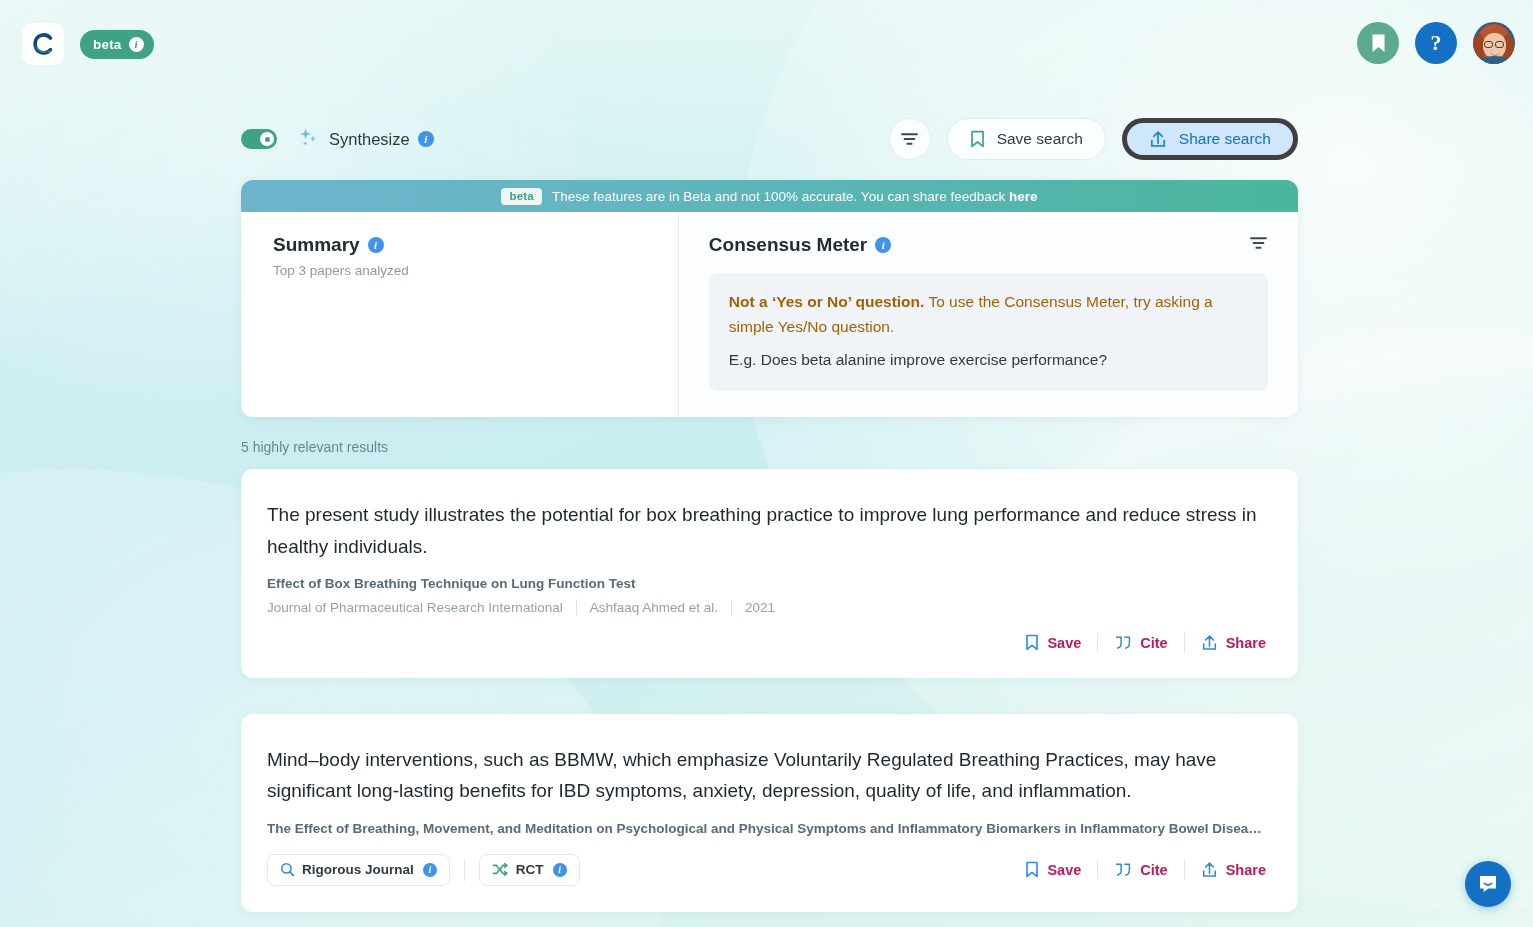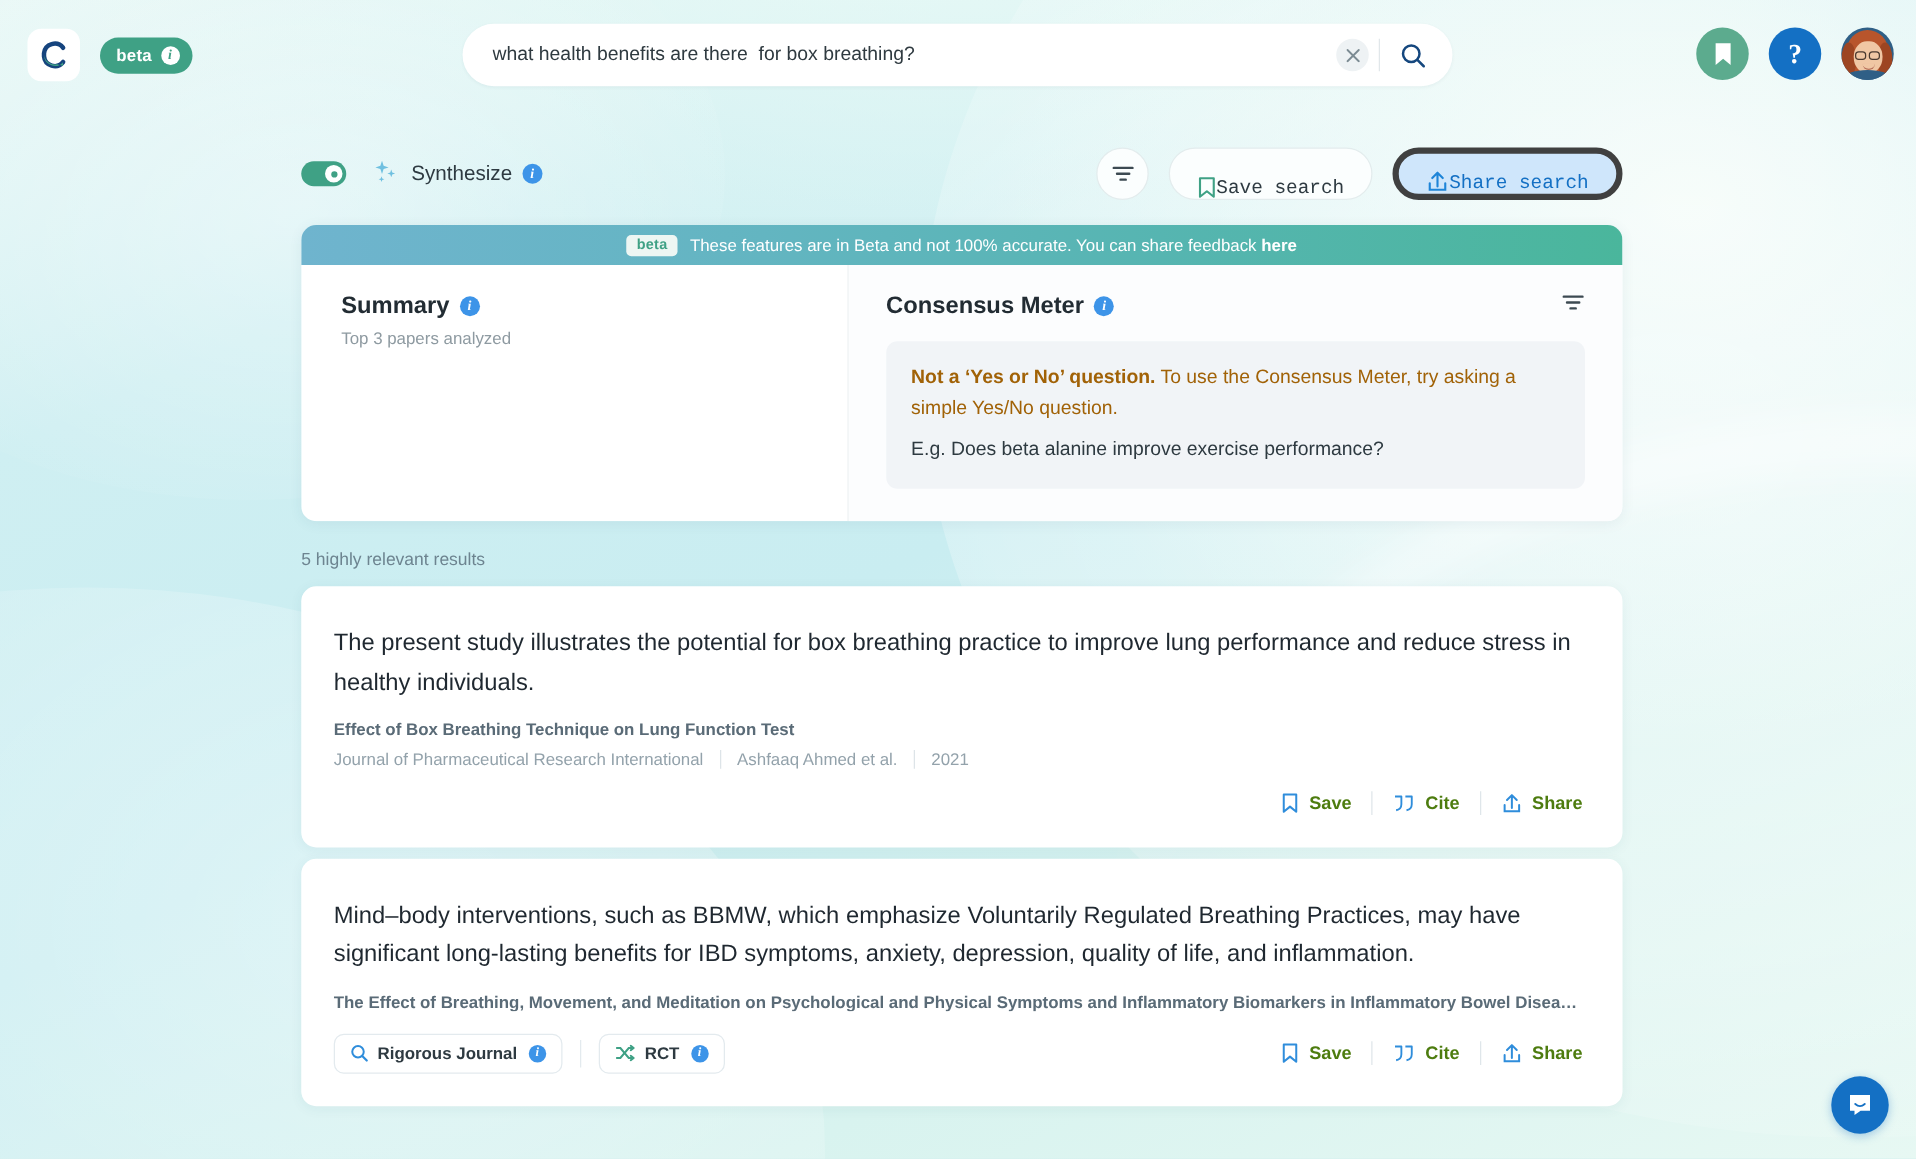--- a/index.html
+++ b/index.html
@@ -190,26 +190,25 @@
   }
   .toolbar-spacer { flex: 1 1 auto; }
   .filter-circle {
     width: 42px; height: 42px; border-radius: 50%;
     background: #fbfefe; border: 1px solid #e3eced;
     display: flex; align-items: center; justify-content: center;
     cursor: pointer; flex: 0 0 auto;
   }
   .pill-btn {
     height: 42px; border-radius: 21px;
-    display: inline-flex; align-items: flex-end; gap: 0;
+    display: inline-flex; align-items: center; gap: 12px;
     padding: 0 22px;
     font-size: 15.5px;
     cursor: pointer; flex: 0 0 auto;
     margin-left: 16px;
-    font-family: Liberation Mono, monospace;
   }
   .save-search { background: #fbfefe; border: 1px solid #e3eced; color: #2e3a41; }
   .share-search { background: #cfe6fb; color: #1470c4; border: 5px solid #404040; }
 
   
   .synth-panel {
     border-radius: 12px;
     overflow: hidden;
     box-shadow: 0 2px 10px rgba(40,90,110,0.07);
   }
@@ -254,21 +253,21 @@
   .results-count {
     margin-top: 22px; margin-bottom: 14px;
     font-size: 14px; color: #6d8490;
   }
 
   
   .card {
     background: #ffffff;
     border-radius: 12px;
     padding: 30px 32px 26px 26px;
-    margin-bottom: 9px;
+    margin-bottom: 36px;
     box-shadow: 0 2px 10px rgba(40,90,110,0.06);
   }
   .claim {
     font-size: 19px; line-height: 1.65; color: #1f2830;
   }
   .paper-title {
     margin-top: 14px;
     font-size: 13.5px; font-weight: 700; color: #5a6b77;
     white-space: nowrap; overflow: hidden; text-overflow: ellipsis;
     cursor: pointer;
@@ -290,21 +289,21 @@
     display: inline-flex; align-items: center; gap: 7px;
     padding: 0 12px;
     font-size: 13.5px; font-weight: 700; color: #2e3a41;
     cursor: pointer;
   }
   .badge-sep { width: 1px; height: 22px; background: #e3eaee; margin: 0 14px; }
   .badge .info-dot { margin-left: 2px; width: 14px; height: 14px; font-size: 10px; }
   .actions { margin-left: auto; display: flex; align-items: center; }
   .action {
     display: inline-flex; align-items: center; gap: 8px;
-    font-size: 14.5px; font-weight: 700; color: #4d7c0f;
+    font-size: 14.5px; font-weight: 700; color: #be185d;
     cursor: pointer;
   }
   .action-sep { width: 1px; height: 19px; background: #dfe6ea; margin: 0 16px; }
 
   .intercom {
     position: absolute; right: 22px; bottom: 20px;
     width: 46px; height: 46px; border-radius: 50%;
     background: #1470c4;
     display: flex; align-items: center; justify-content: center;
     cursor: pointer; z-index: 5;
@@ -329,35 +328,20 @@
         <path d="M20.5 7.2 A8.6 8.6 0 0 0 5.2 11.6 L5.2 14 A8.6 8.6 0 0 0 20.5 18.6" fill="none" stroke="#16447e" stroke-width="3.6" stroke-linecap="round"></path>
         <path d="M5.3 12.6 A8.6 8.6 0 0 0 20.4 18.7 L20.4 21.6 L15.6 20.4 A8.6 8.6 0 0 1 5.3 12.6 Z" fill="#3fa185"></path>
       </svg>
     </div>
 
     <div class="beta-pill">
       <span>beta</span>
       <span class="pill-info">i</span>
     </div>
 
-    <div class="search-wrap">
-      <input class="search-input" type="text" value="what health benefits are there  for box breathing?" placeholder="Ask a research question" style="">
-      <div class="search-clear">
-        <svg width="11" height="11" viewBox="0 0 11 11">
-          <path d="M1 1 L10 10 M10 1 L1 10" stroke="#7c8b93" stroke-width="1.5" stroke-linecap="round"></path>
-        </svg>
-      </div>
-      <div class="search-sep"></div>
-      <div class="search-go">
-        <svg width="21" height="21" viewBox="0 0 21 21">
-          <circle cx="9" cy="9" r="6.6" fill="none" stroke="#15477e" stroke-width="2"></circle>
-          <path d="M13.9 13.9 L19 19" stroke="#15477e" stroke-width="2" stroke-linecap="round"></path>
-        </svg>
-      </div>
-    </div>
 
     <div class="header-right">
       <div class="circle-btn bookmark-btn">
         <svg width="17" height="21" viewBox="0 0 17 21">
           <path d="M2.5 1.5 H14.5 V19 L8.5 14 L2.5 19 Z" fill="#ffffff"></path>
         </svg>
       </div>
       <div class="circle-btn help-btn">
         <span>?</span>
       </div>

